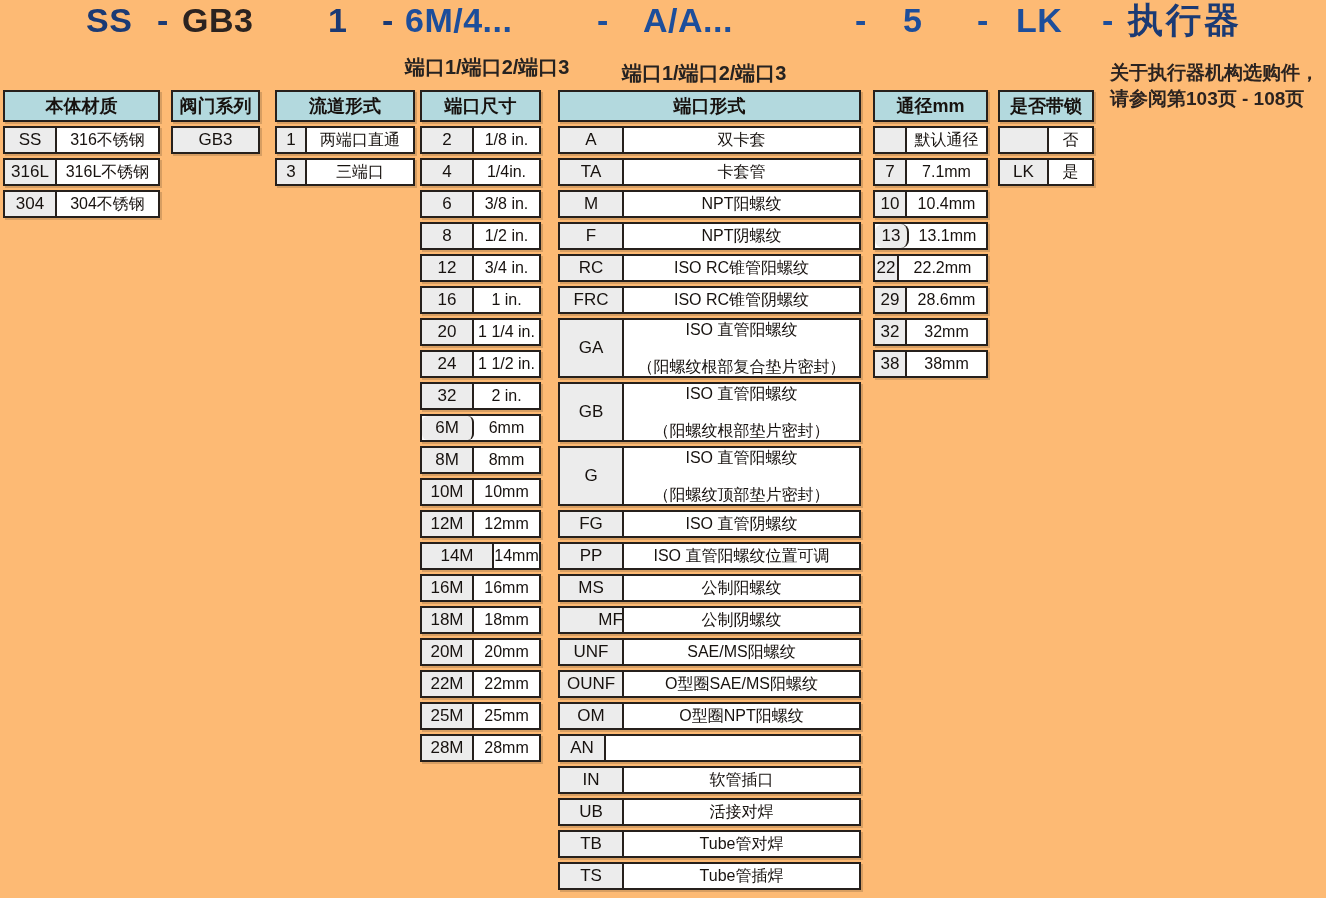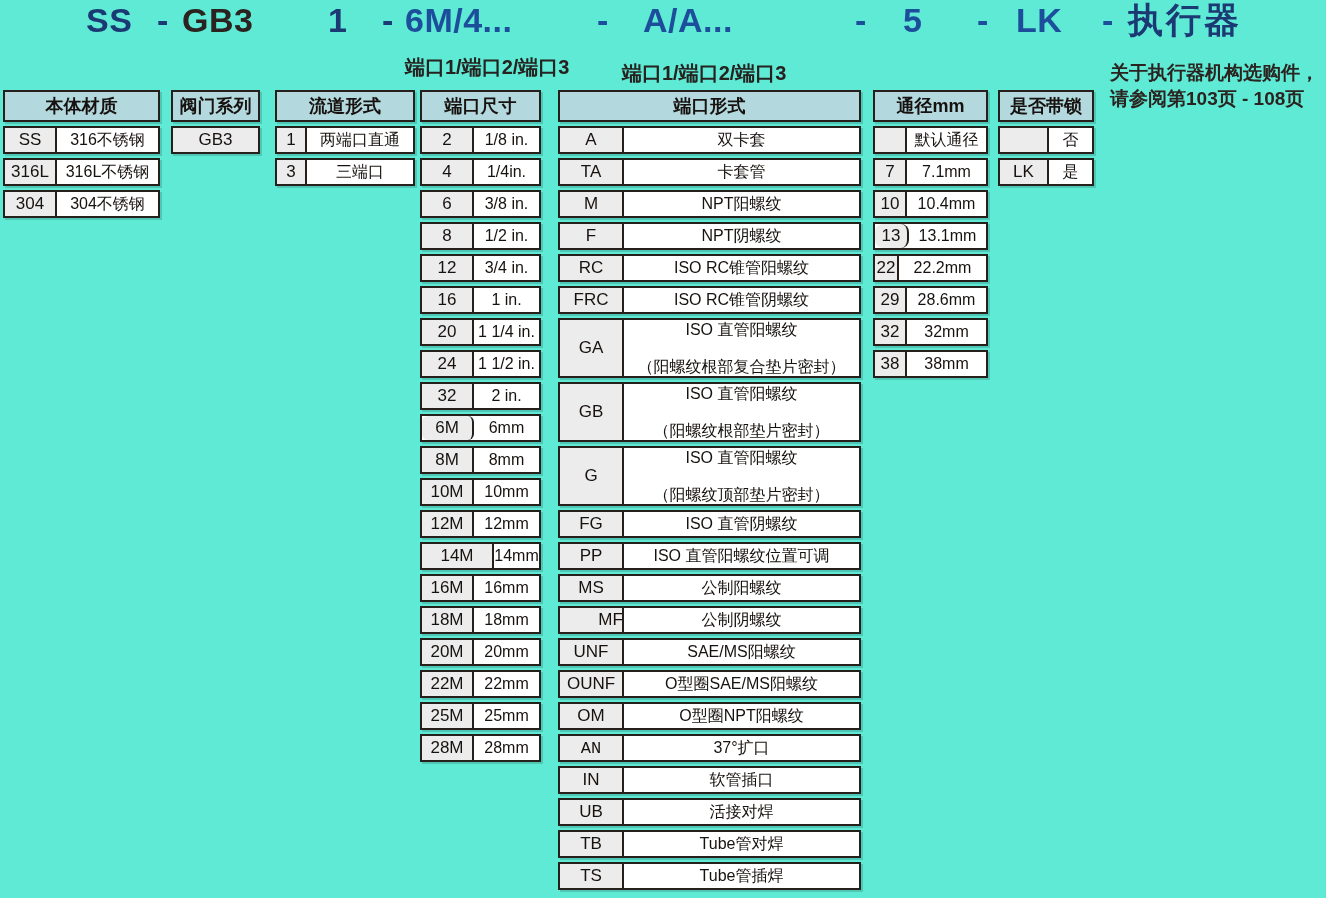--- a/index.html
+++ b/index.html
@@ -1,17 +1,17 @@
 <!DOCTYPE html>
 <html style="--header-bg: #b3d9de; --code-bg: #ececec; --border: #26201c;"><head>
 <meta charset="utf-8">
 <style>
   html,body{margin:0;padding:0;background:#fff;}
   .canvas{
-    position:relative;width:1326px;height:898px;background:#5eead4;overflow:hidden;
+    position:relative;width:1326px;height:898px;background:#fdba74;overflow:hidden;
     font-family:"Liberation Sans","DejaVu Sans",sans-serif;
   }
   
   .pn-seg{
     position:absolute;top:2px;font-weight:bold;font-size:34px;line-height:36px;
     white-space:nowrap;letter-spacing:0.5px;
   }
   .pn-seg.cjk{font-size:35px;letter-spacing:3px;}
   .port-label{
     position:absolute;font-weight:bold;font-size:20px;color:#262220;white-space:nowrap;
@@ -259,22 +259,21 @@
         </div>
         <div class="trow">
           <div class="code" style="width: 64px;">OUNF</div>
           <div class="desc">O型圈SAE/MS阳螺纹</div>
         </div>
         <div class="trow">
           <div class="code" style="width: 64px;">OM</div>
           <div class="desc">O型圈NPT阳螺纹</div>
         </div>
         <div class="trow">
-          <div class="code" style="width: 64px; font-family: Liberation Mono, monospace;">AN</div>
-          <div class="desc">37°扩口</div>
+          <div class="code" style="width: 46px;">AN</div>
         </div>
         <div class="trow">
           <div class="code" style="width: 64px;">IN</div>
           <div class="desc">软管插口</div>
         </div>
         <div class="trow">
           <div class="code" style="width: 64px;">UB</div>
           <div class="desc">活接对焊</div>
         </div>
         <div class="trow">

